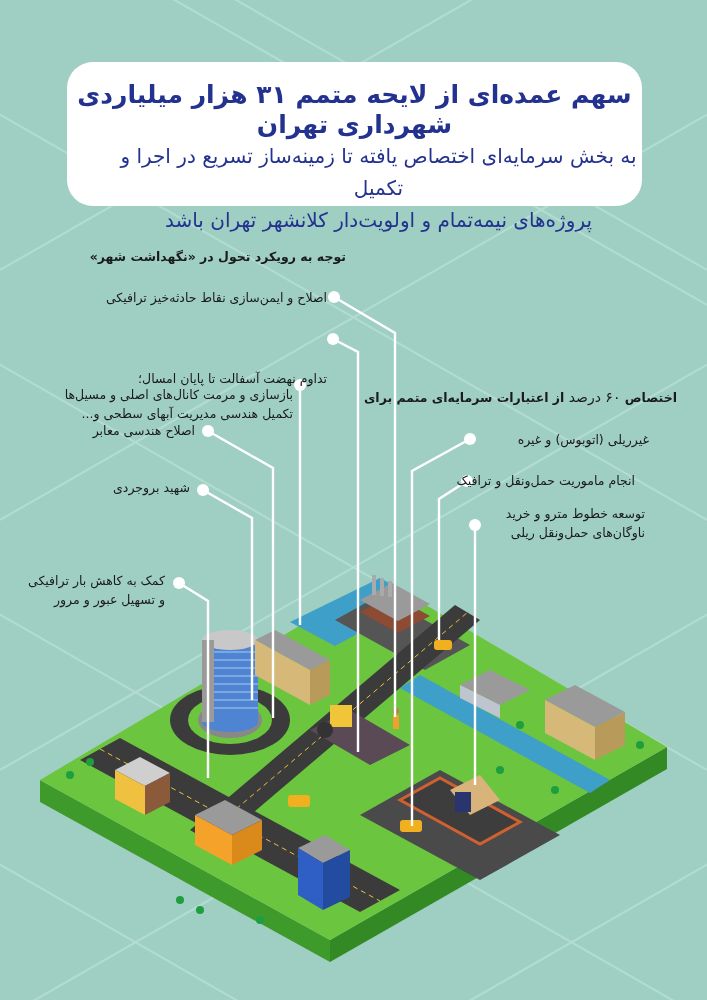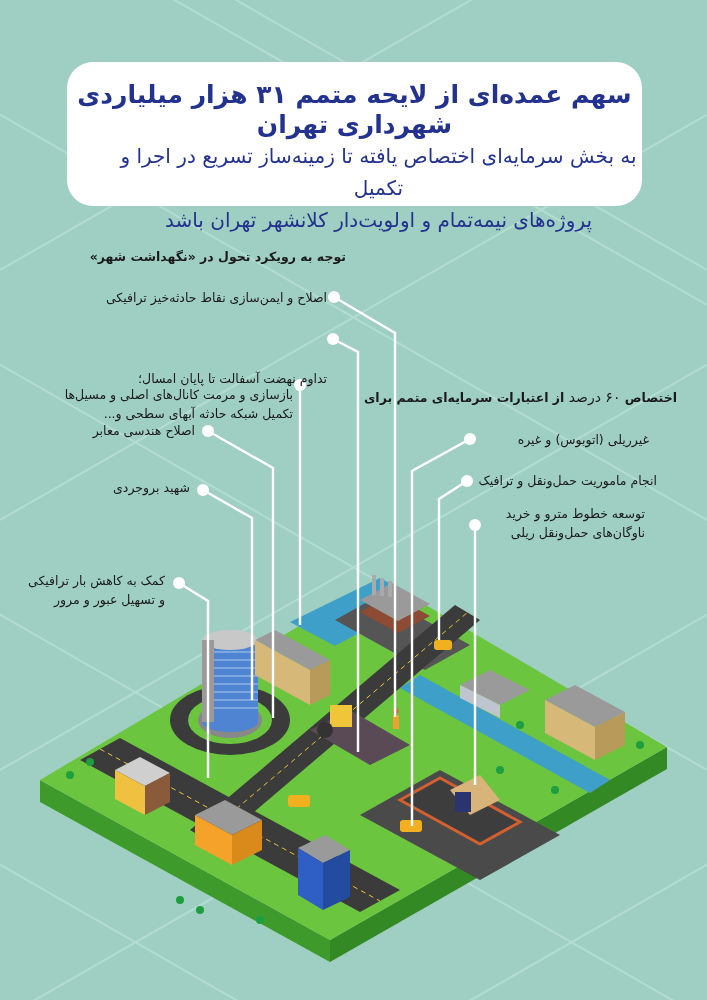--- a/index.html
+++ b/index.html
@@ -161,40 +161,40 @@
 <div class="label bold" style="right:361px;top:247px;">توجه به رویکرد تحول در «نگهداشت شهر»</div>
 
 <div class="label" style="right:380px;top:288px;">
   <div>اصلاح و ایمن‌سازی نقاط حادثه‌خیز ترافیکی</div>
 </div>
 <div class="label" style="right:380px;top:329px;margin-top:40px;">
   <div>تداوم نهضت آسفالت تا پایان امسال؛</div>
 </div>
 <div class="label" style="right:414px;top:385px;">
   <div>بازسازی و مرمت کانال‌های اصلی و مسیل‌ها</div>
-  <div>تکمیل شبکه حادثه آبهای سطحی و...</div>
+  <div>تکمیل هندسی مدیریت آبهای سطحی و...</div>
 </div>
 <div class="label" style="right:512px;top:421px;">
   <div>اصلاح هندسی معابر</div>
 </div>
 <div class="label" style="right:517px;top:478px;">
   <div>شهید بروجردی</div>
 </div>
 <div class="label" style="right:542px;top:571px;">
   <div>کمک به کاهش بار ترافیکی</div>
   <div>و تسهیل عبور و مرور</div>
 </div>
 
 <div class="label bold" style="right:30px;top:388px;">
   <span>اختصاص</span>
   <b>۶۰ درصد</b>
   <span>از اعتبارات سرمایه‌ای متمم برای</span>
 </div>
 <div class="label" style="right:58px;top:430px;">
   <div>غیرریلی (اتوبوس) و غیره</div>
 </div>
-<div class="label" style="right:50px;top:471px;">
+<div class="label" style="right:72px;top:471px;">
   <div>انجام ماموریت حمل‌ونقل و ترافیک</div>
 </div>
 <div class="label" style="right:62px;top:504px;">
   <div>توسعه خطوط مترو و خرید</div>
   <div>ناوگان‌های حمل‌ونقل ریلی</div>
 </div>
 
 </body></html>

